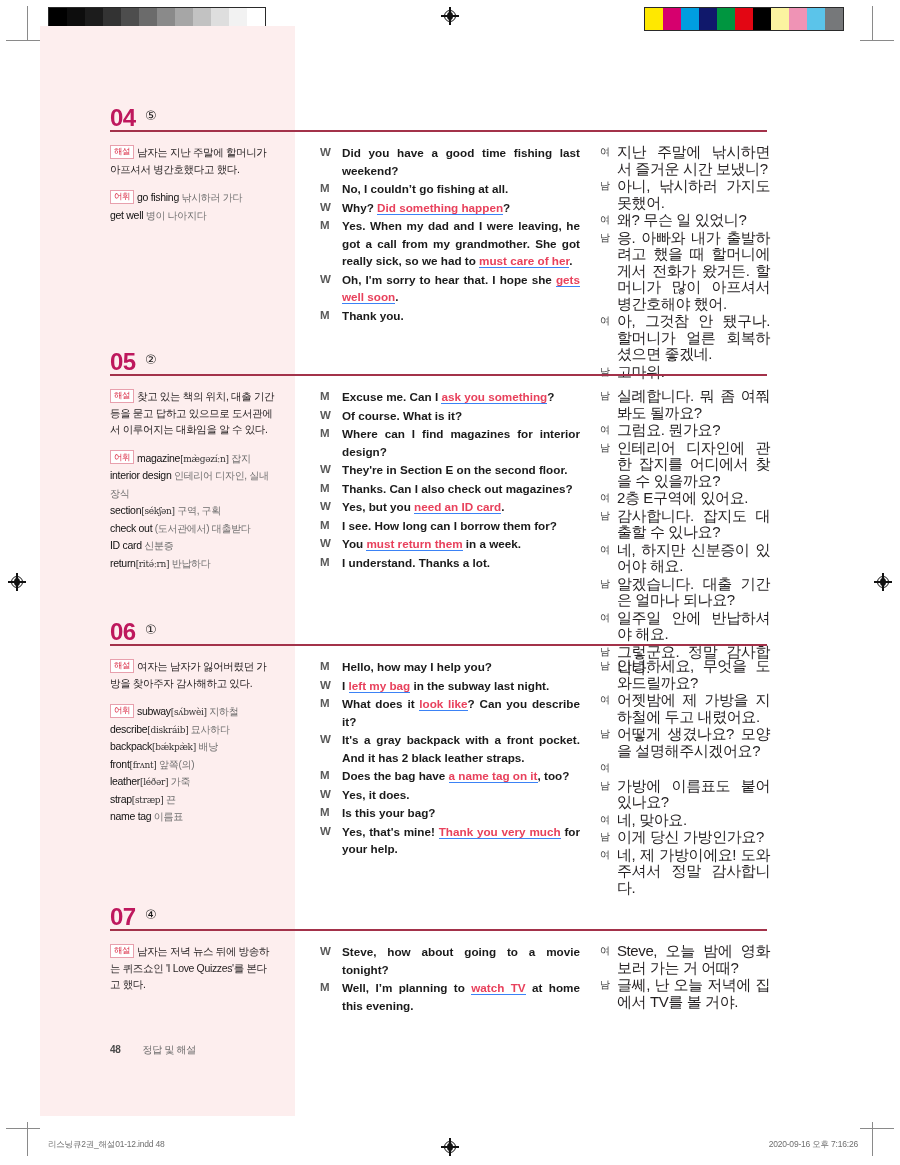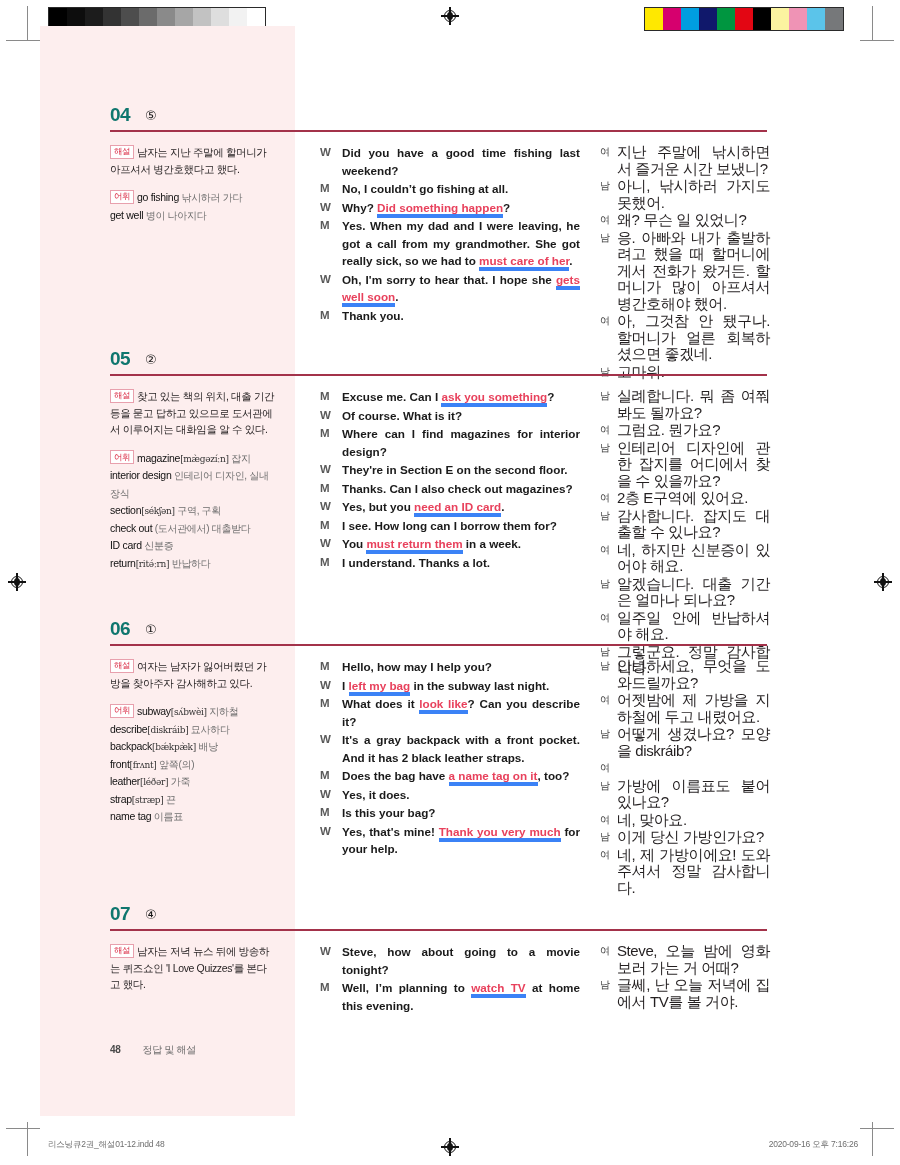--- a/index.html
+++ b/index.html
@@ -26,21 +26,21 @@
   .reg u{position:absolute;left:6px;top:5px;width:6px;height:8px;background:#111;border-radius:50%;}
 
   
   .page{position:absolute;left:0;top:26px;width:900px;height:1105px;}
   .pinkcol{position:absolute;left:40px;top:0;width:255px;height:1090px;background:#fdeeee;}
 
   .content{position:absolute;left:0;top:0;width:900px;}
 
   .qblock{position:relative;margin:0;}
   .qhead{position:relative;height:40px;}
-  .qnum{position:absolute;left:110px;top:0;font-size:19px;font-weight:bold;color:#0f766e;letter-spacing:-0.5px;}
+  .qnum{position:absolute;left:110px;top:0;font-size:24px;font-weight:bold;color:#be185d;letter-spacing:-0.5px;}
   .qans{position:absolute;left:145px;top:4px;font-size:13px;color:#1a1a1a;}
   .qrule{position:absolute;left:110px;width:657px;height:1.6px;background:#a3324a;}
 
   .cols{position:relative;}
   .col-left{position:absolute;left:110px;width:165px;}
   .col-mid{position:absolute;left:320px;width:260px;}
   .col-right{position:absolute;left:600px;width:170px;}
   .tag{
     display:inline-block;border:1px solid #e8a0ad;background:#ffffff;color:#d8213c;
     font-size:8.5px;line-height:11px;padding:0.5px 3px;vertical-align:2px;margin-right:3px;
@@ -50,21 +50,21 @@
   .vocab{font-size:10.5px;line-height:16.5px;color:#231f20;letter-spacing:-0.3px;}
   .vocab .w{font-weight:normal;color:#111;}
   .vocab .ph{font-family:"DejaVu Serif",serif;font-size:9px;color:#333;}
   .vocab .mean{color:#6f6f6f;font-size:10px;}
   .gap{height:12px;}
 
   
   .line{display:flex;margin-bottom:1px;}
   .spk{width:22px;flex:0 0 22px;font-size:11.5px;font-weight:bold;color:#5a5a5a;line-height:17.5px;}
   .utt{flex:1;font-size:11.7px;line-height:17.5px;color:#1a1a1a;text-align:justify;text-justify:inter-word;font-weight:bold;}
-  .hl{color:#e8415c;border-bottom:4px solid #3b82f6;}
+  .hl{color:#e8415c;border-bottom:1px solid #3b82f6;}
 
   .kline{display:flex;margin-bottom:1px;}
   .kspk{width:17px;flex:0 0 17px;font-size:10px;color:#3a3a3a;line-height:16.5px;}
   .kutt{flex:1;font-size:15px;line-height:16.5px;color:#231f20;letter-spacing:-0.4px;text-align:justify;}
 
   
   .pagefoot{position:absolute;left:110px;font-size:10px;color:#6a6a6a;letter-spacing:-0.3px;}
   .pagefoot .pno{font-weight:bold;color:#4a4a4a;margin-right:22px;}
 
   .prfoot{position:absolute;top:1139px;font-size:8.5px;color:#6f6f6f;letter-spacing:-0.2px;
@@ -338,21 +338,21 @@
             <div class="kline">
               <div class="kspk">남</div>
               <div class="kutt">안녕하세요, 무엇을 도와드릴까요?</div>
             </div>
             <div class="kline">
               <div class="kspk">여</div>
               <div class="kutt">어젯밤에 제 가방을 지하철에 두고 내렸어요.</div>
             </div>
             <div class="kline">
               <div class="kspk">남</div>
-              <div class="kutt">어떻게 생겼나요? 모양을 diskráib?</div>
+              <div class="kutt">어떻게 생겼나요? 모양을 설명해주시겠어요?</div>
             </div>
             <div class="kline">
               <div class="kspk">여</div>
             </div>
             <div class="kline">
               <div class="kspk">남</div>
               <div class="kutt">가방에 이름표도 붙어있나요?</div>
             </div>
             <div class="kline">
               <div class="kspk">여</div>

